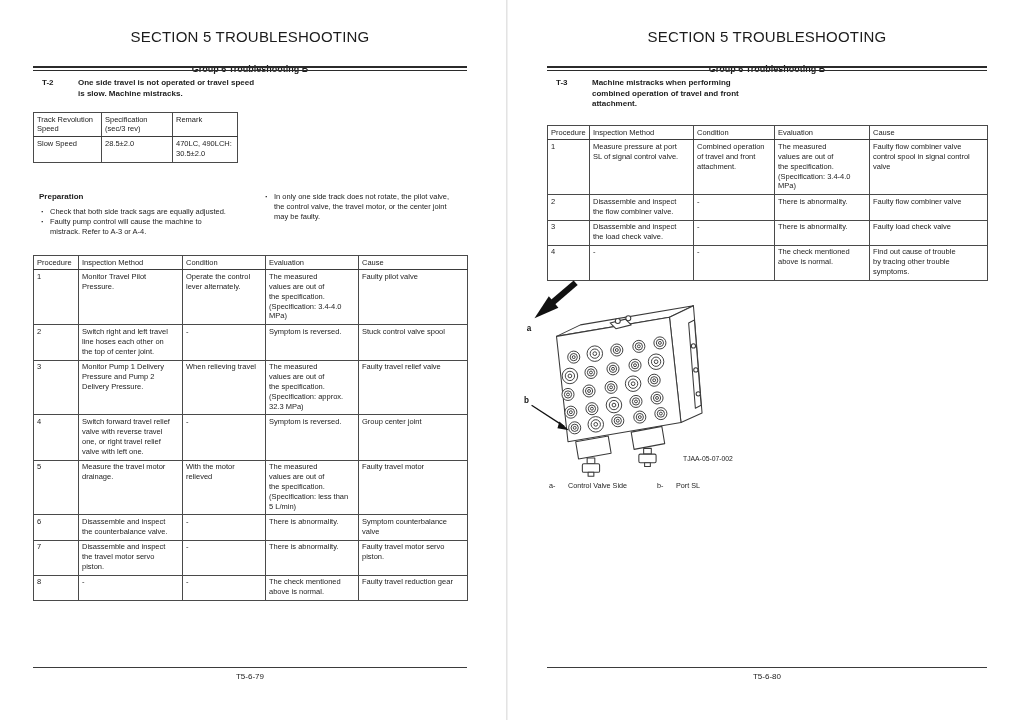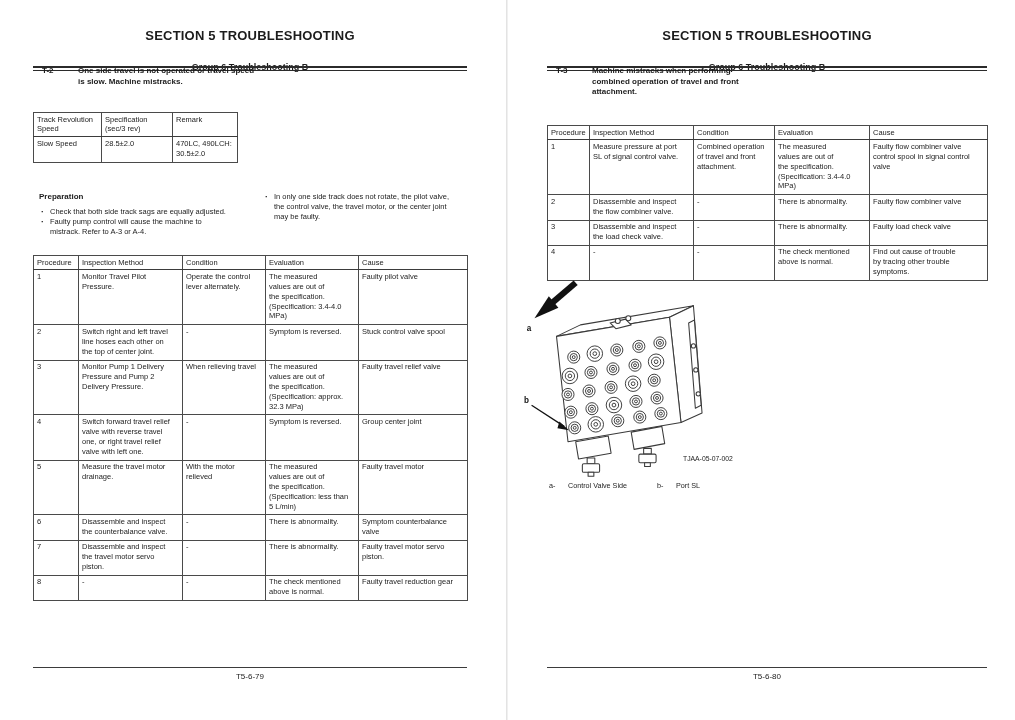--- a/index.html
+++ b/index.html
@@ -13,26 +13,26 @@
   .spread { display:flex; width:1015px; height:720px; }
   .page { position:relative; width:507px; height:720px; background:#fff; overflow:hidden; }
   .page-left  { border-right:1px solid #e3e3e3; }
   .page-right { border-left:1px solid #f0f0f0; }
 
   .content-l { position:absolute; left:33px; width:434px; }
   .content-r { position:absolute; left:39px; width:440px; }
 
   
   .hdr { top:28px; text-align:center; }
-  .hdr .title { font-size:13px; font-weight:bold; letter-spacing:.2px; }
+  .hdr .title { font-size:15px; font-weight:normal; letter-spacing:.2px; }
   .hdr .subtitle { font-size:9px; font-weight:bold; margin-top:19px; }
   .rule2 { top:66px; height:5px; border-top:2.4px solid #2b2b2b; border-bottom:1px solid #2b2b2b; }
 
   
-  .sect { top:66px; display:flex; font-size:8px; font-weight:bold; line-height:1.32; }
+  .sect { top:78px; display:flex; font-size:8px; font-weight:bold; line-height:1.32; }
   .sect .num { width:21px; flex:none; margin-left:9px; }
   .sect .txt { white-space:pre-line; margin-left:15px; }
 
   
   table { border-collapse:collapse; table-layout:fixed; }
   .doc-table { border:1.4px solid #3b3b3b; border-top-width:1.8px; border-bottom-width:1.8px; }
   .doc-table th, .doc-table td {
     border:1px solid #4a4a4a;
     font-size:7.5px; font-weight:normal; text-align:left; vertical-align:top;
     padding:1.5px 3px 3px 3px; line-height:1.32; white-space:pre-line;

